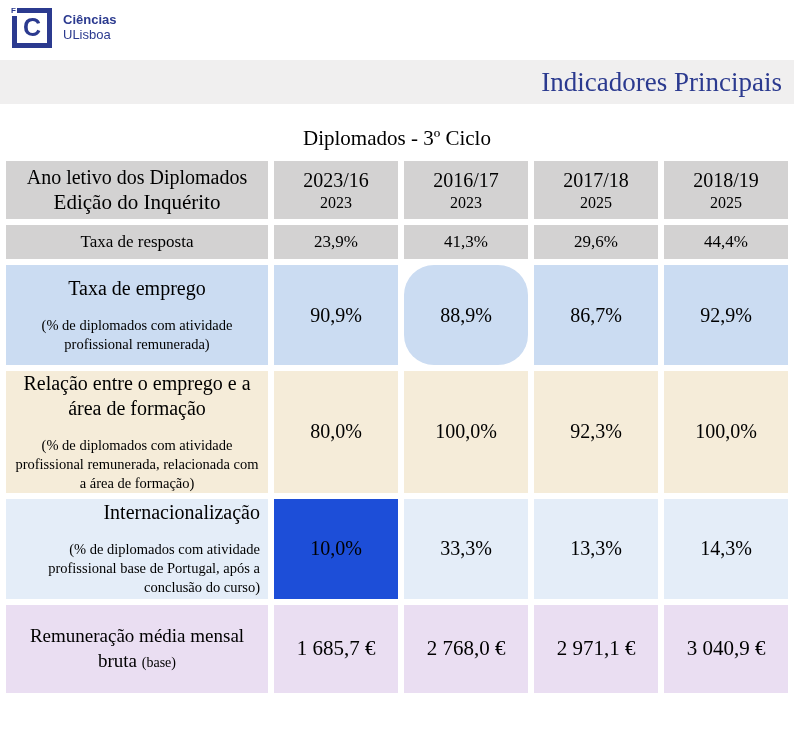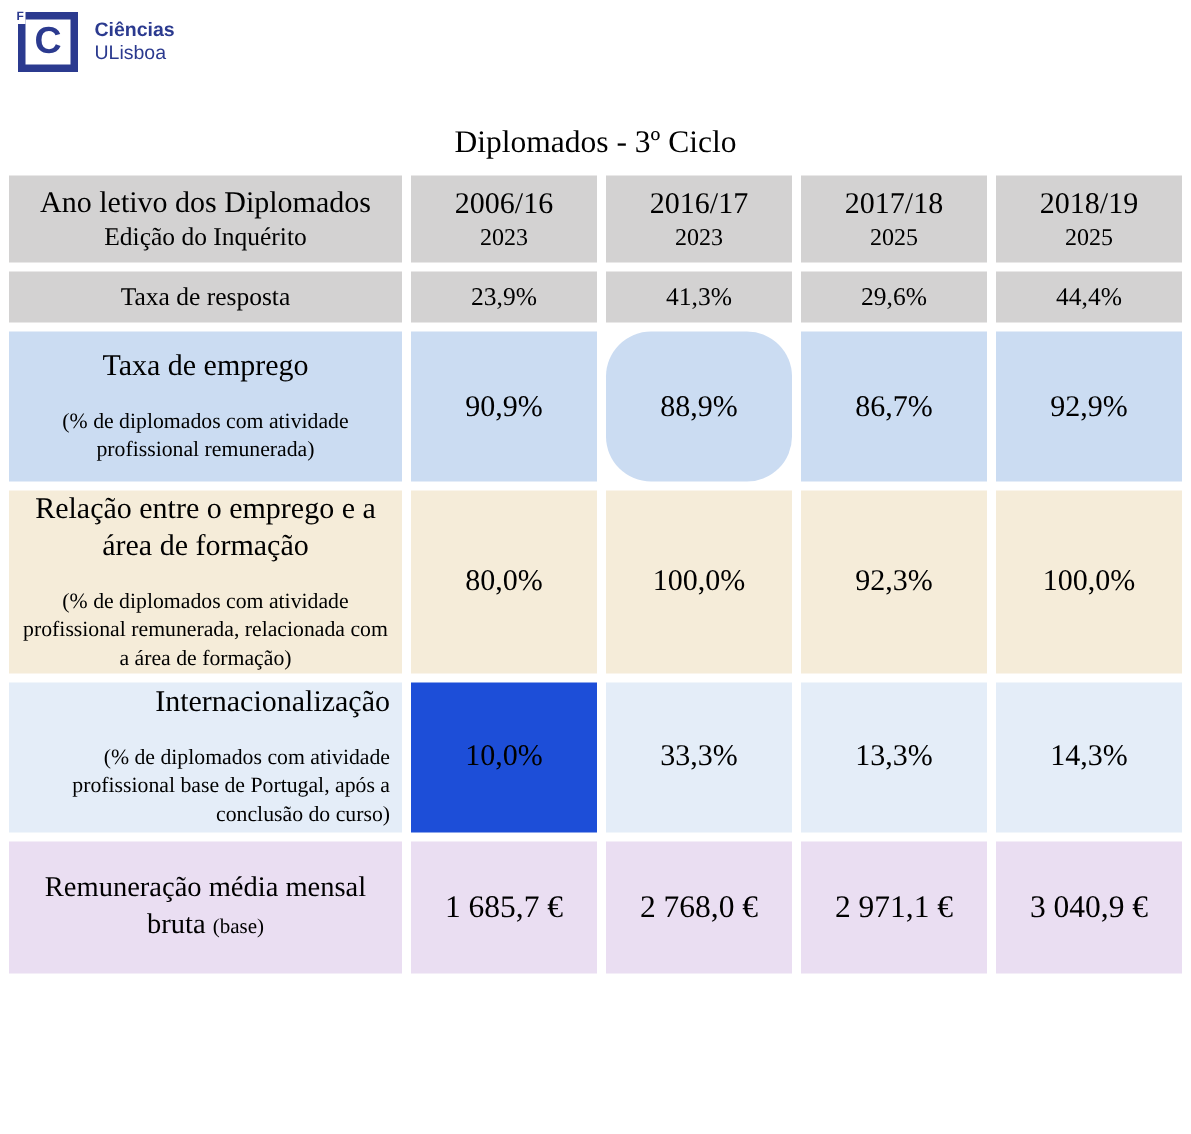--- a/index.html
+++ b/index.html
@@ -89,21 +89,21 @@
   }
   td.cell {
     text-align: center;
     vertical-align: middle;
     padding: 0 8px;
   }
 
   
   tr.row-head td.cell { height: 58px; }
   .head-main { font-size: 20px; line-height: 1.25; }
-  .head-sub  { font-size: 17px; line-height: 1.2; }
+  .head-sub  { font-size: 21px; line-height: 1.2; }
   .col-year    { font-size: 20px; line-height: 1.25; }
   .col-edition { font-size: 16px; line-height: 1.2; }
 
   
   tr.row-resposta td.cell { height: 34px; }
   tr.row-resposta .lbl { font-size: 17px; }
   tr.row-resposta td.val { font-size: 17px; }
 
   
   tr.row-big .lbl { font-size: 20px; line-height: 1.25; }
@@ -130,40 +130,43 @@
         <span class="logo-tick">F</span>
         <span class="logo-letter">C</span>
       </div>
       <div class="logo-text">
         <div class="logo-line1">Ciências</div>
         <div class="logo-line2">ULisboa</div>
       </div>
     </div>
   </header>
 
+  <div class="title-band">
+    <h1 class="page-title">Indicadores Principais</h1>
+  </div>
 
   <h2 class="table-title">Diplomados - 3º Ciclo</h2>
 
   <table class="indicators">
     <colgroup>
       <col style="width:262px">
       <col>
         <col>
         <col>
         <col>
     </colgroup>
 
     <tbody>
         <tr class="row-head">
       <td class="cell" style="background-color: rgb(211, 210, 210);">
         <div class="head-main">Ano letivo dos Diplomados</div>
         <div class="head-sub">Edição do Inquérito</div>
       </td>
       <td class="cell" style="background-color: rgb(211, 210, 210);">
-        <div class="col-year">2006/16</div>
+        <div class="col-year">2023/16</div>
         <div class="col-edition">2023</div>
       </td>
       <td class="cell" style="background-color: rgb(211, 210, 210);">
         <div class="col-year">2016/17</div>
         <div class="col-edition">2023</div>
       </td>
       <td class="cell" style="background-color: rgb(211, 210, 210);">
         <div class="col-year">2017/18</div>
         <div class="col-edition">2025</div>
       </td>

